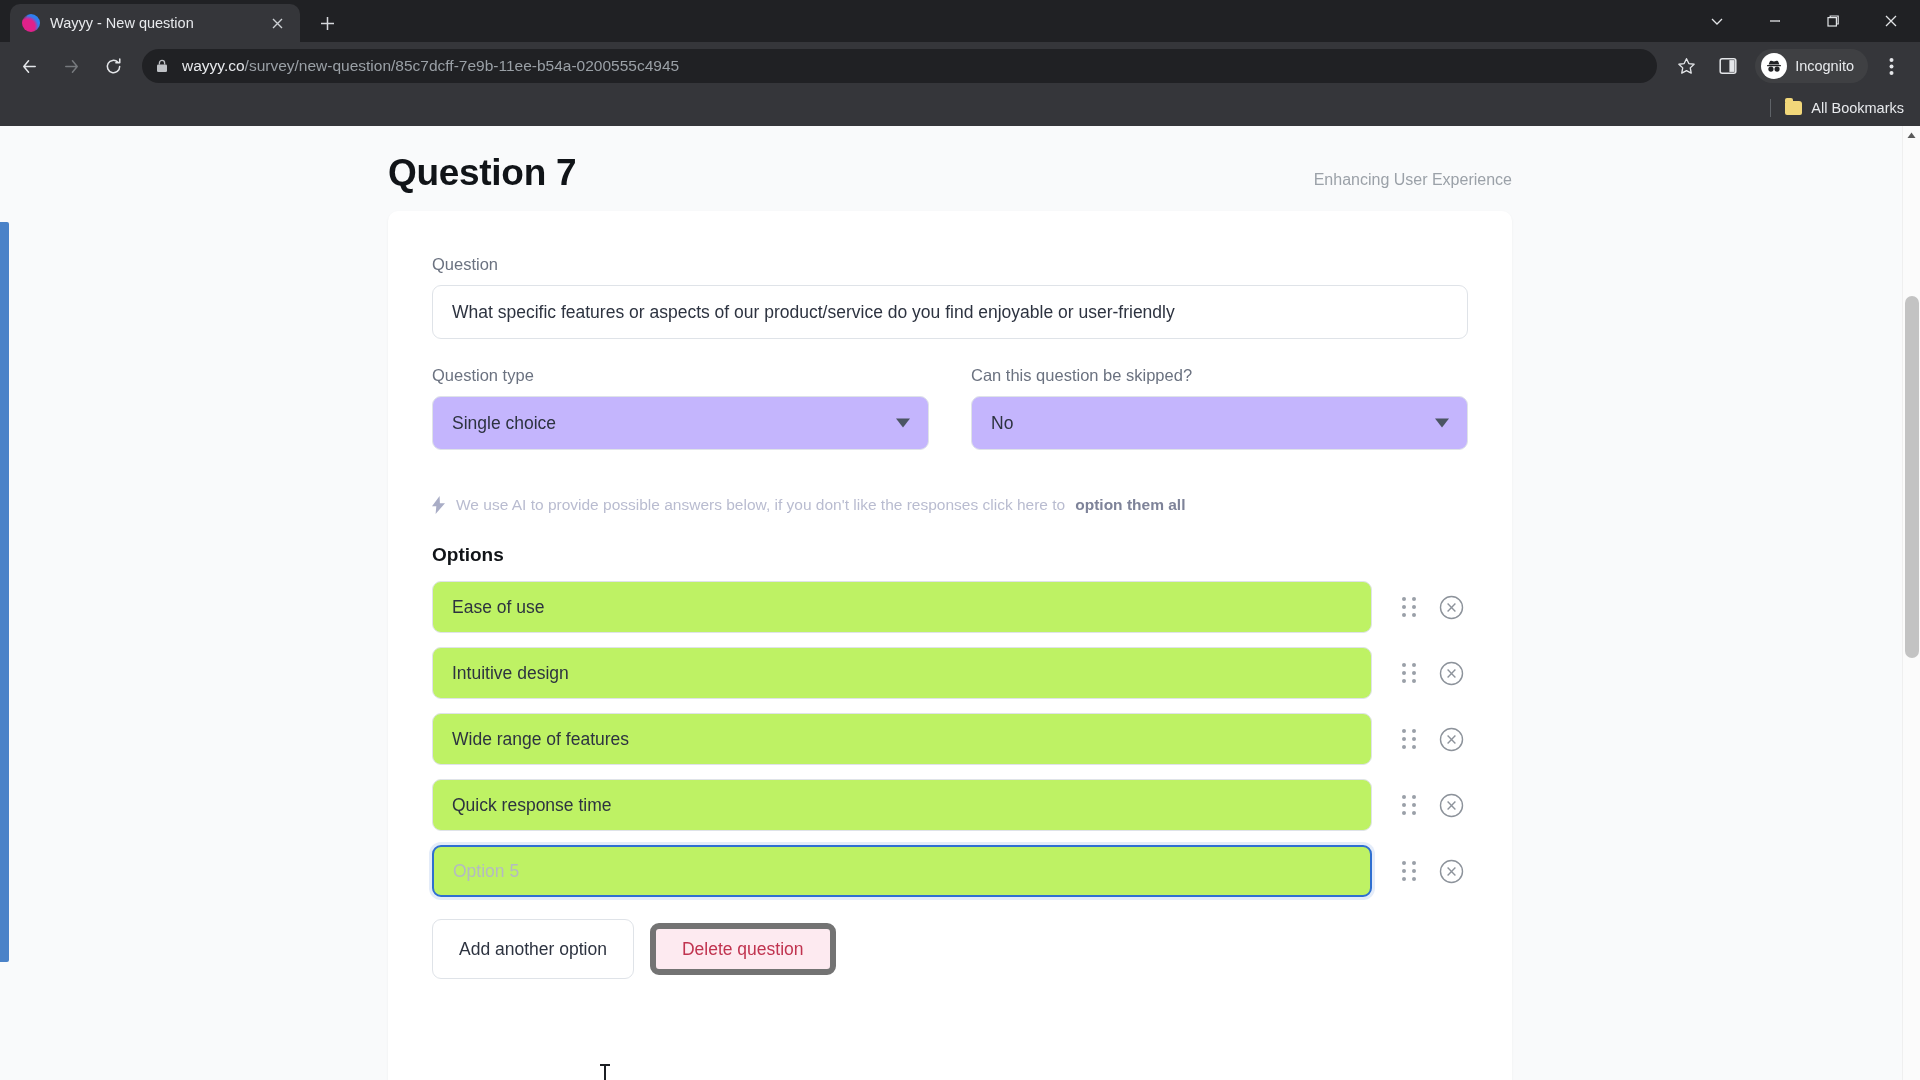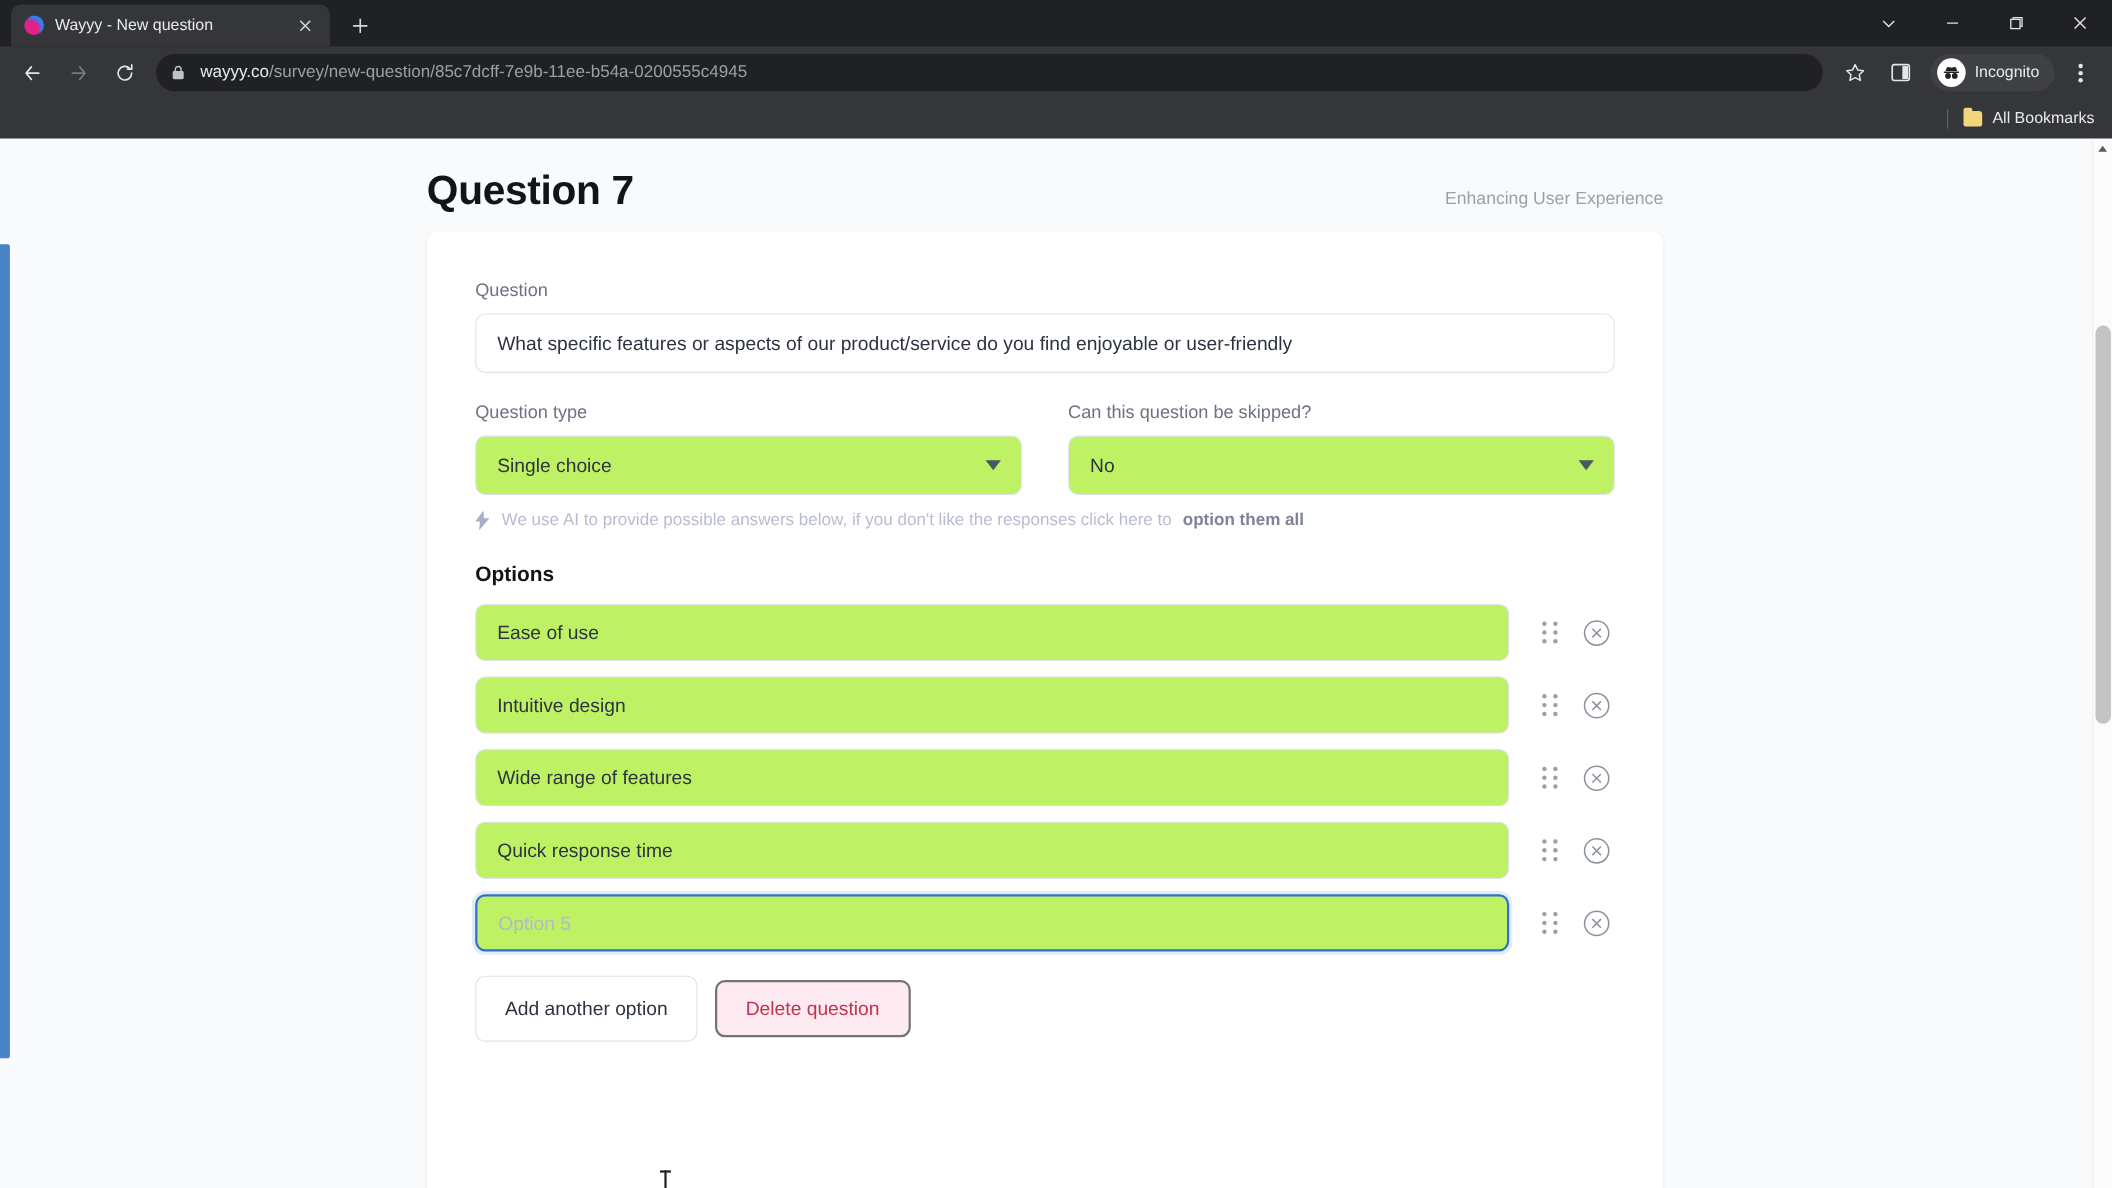--- a/index.html
+++ b/index.html
@@ -261,21 +261,21 @@
     margin-top: 27px;
   }
   .row2 > div { flex: 1; }
 
   .select-wrap { position: relative; }
   .select-box {
     width: 100%;
     height: 54px;
     border: 1px solid #dfe3e8;
     border-radius: 9px;
-    background: #bef264;
+    background: #c4b5fd;
     display: flex;
     align-items: center;
     padding: 0 19px;
     font-size: 17.5px;
     color: #2d3340;
   }
   .caret {
     position: absolute;
     right: 19px;
     top: 50%;
@@ -283,21 +283,21 @@
     width: 0; height: 0;
     border-left: 7.5px solid transparent;
     border-right: 7.5px solid transparent;
     border-top: 9px solid #4b5563;
   }
 
   .ai-note {
     display: flex;
     align-items: center;
     gap: 10px;
-    margin-top: 14px;
+    margin-top: 46px;
     font-size: 15.5px;
     color: #b9bcd0;
   }
   .bolt { color: #a9adc6; display: flex; flex: 0 0 14px; }
   .ai-strong { color: #7e8399; font-weight: bold; }
 
   .options-title {
     font-size: 19px;
     font-weight: bold;
     color: #111418;
@@ -367,21 +367,21 @@
     font-family: "Liberation Sans", sans-serif;
     font-size: 17.5px;
     color: #2d3340;
     display: flex;
     align-items: center;
     white-space: nowrap;
   }
   .btn-danger {
     height: 52px;
     padding: 0 26px;
-    border: 2px solid #737373;
+    border: 6px solid #737373;
     border-radius: 9px;
     background: #fdeaf0;
     font-family: "Liberation Sans", sans-serif;
     font-size: 17.5px;
     color: #c0334f;
     display: flex;
     align-items: center;
     white-space: nowrap;
   }
 

